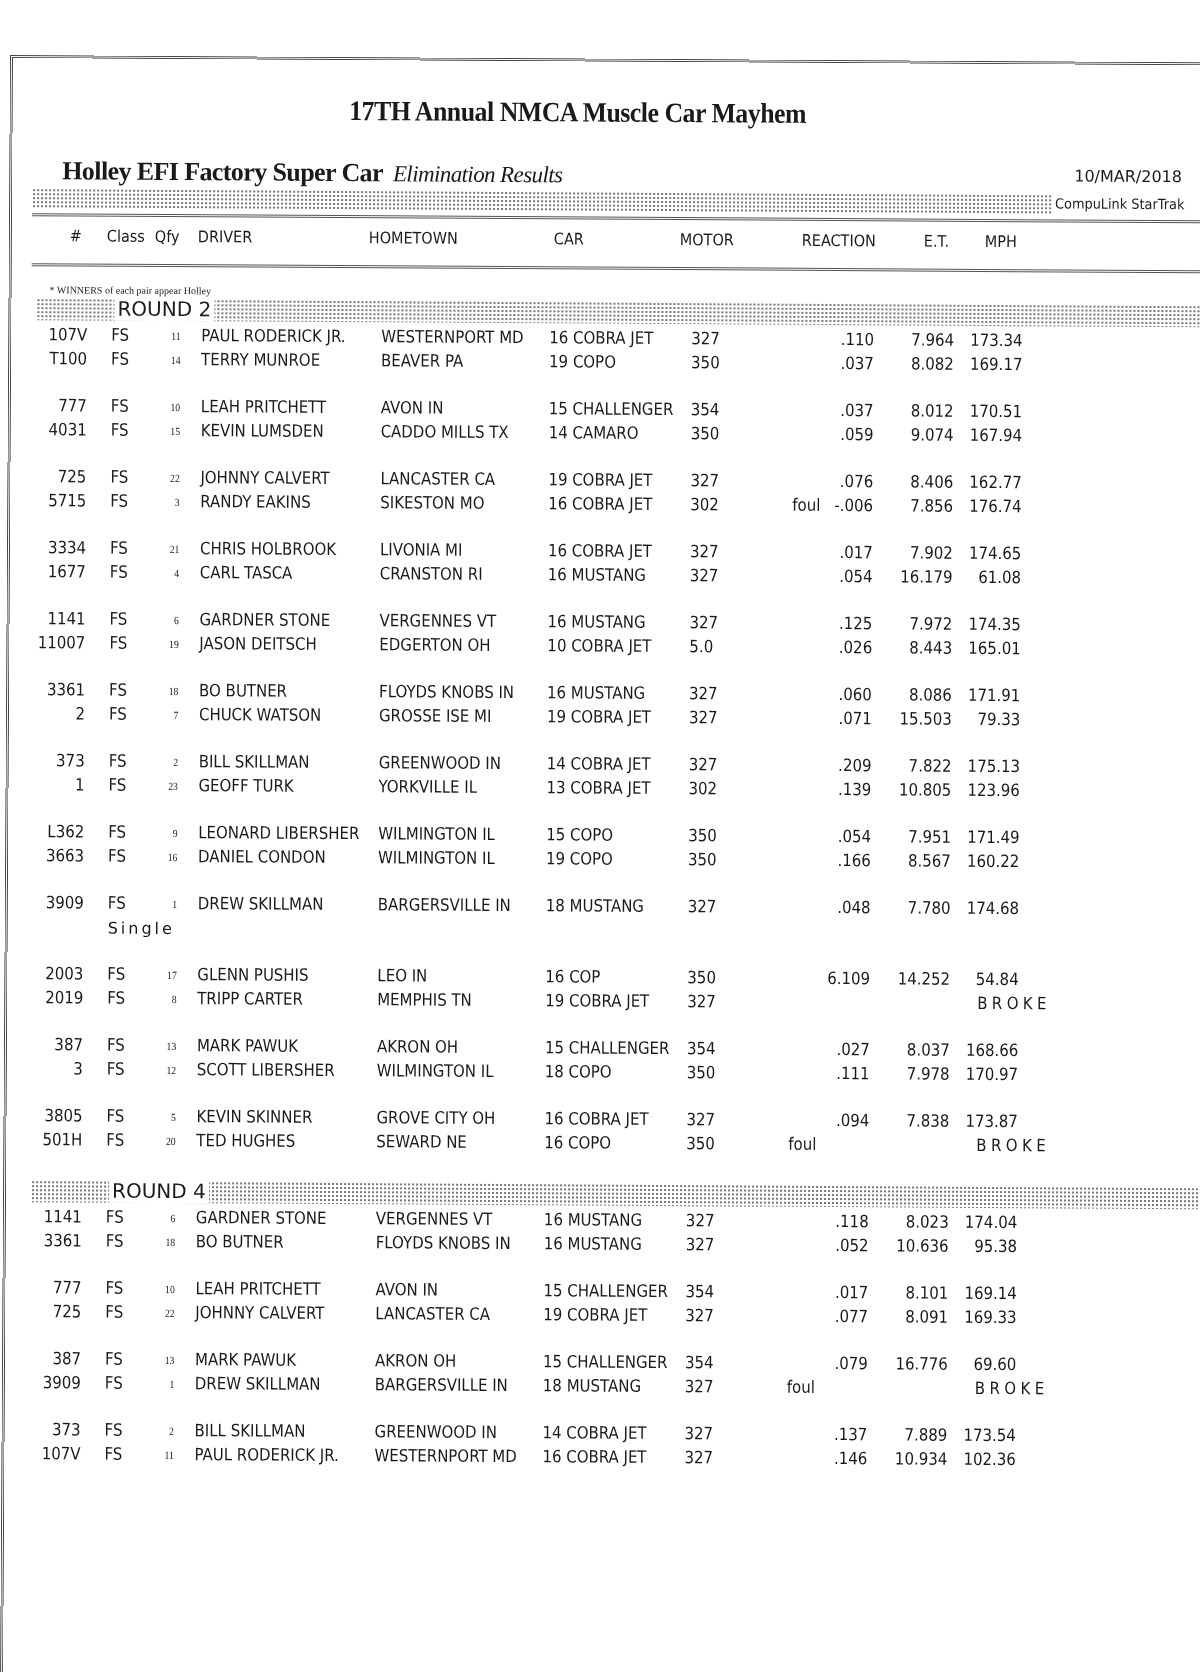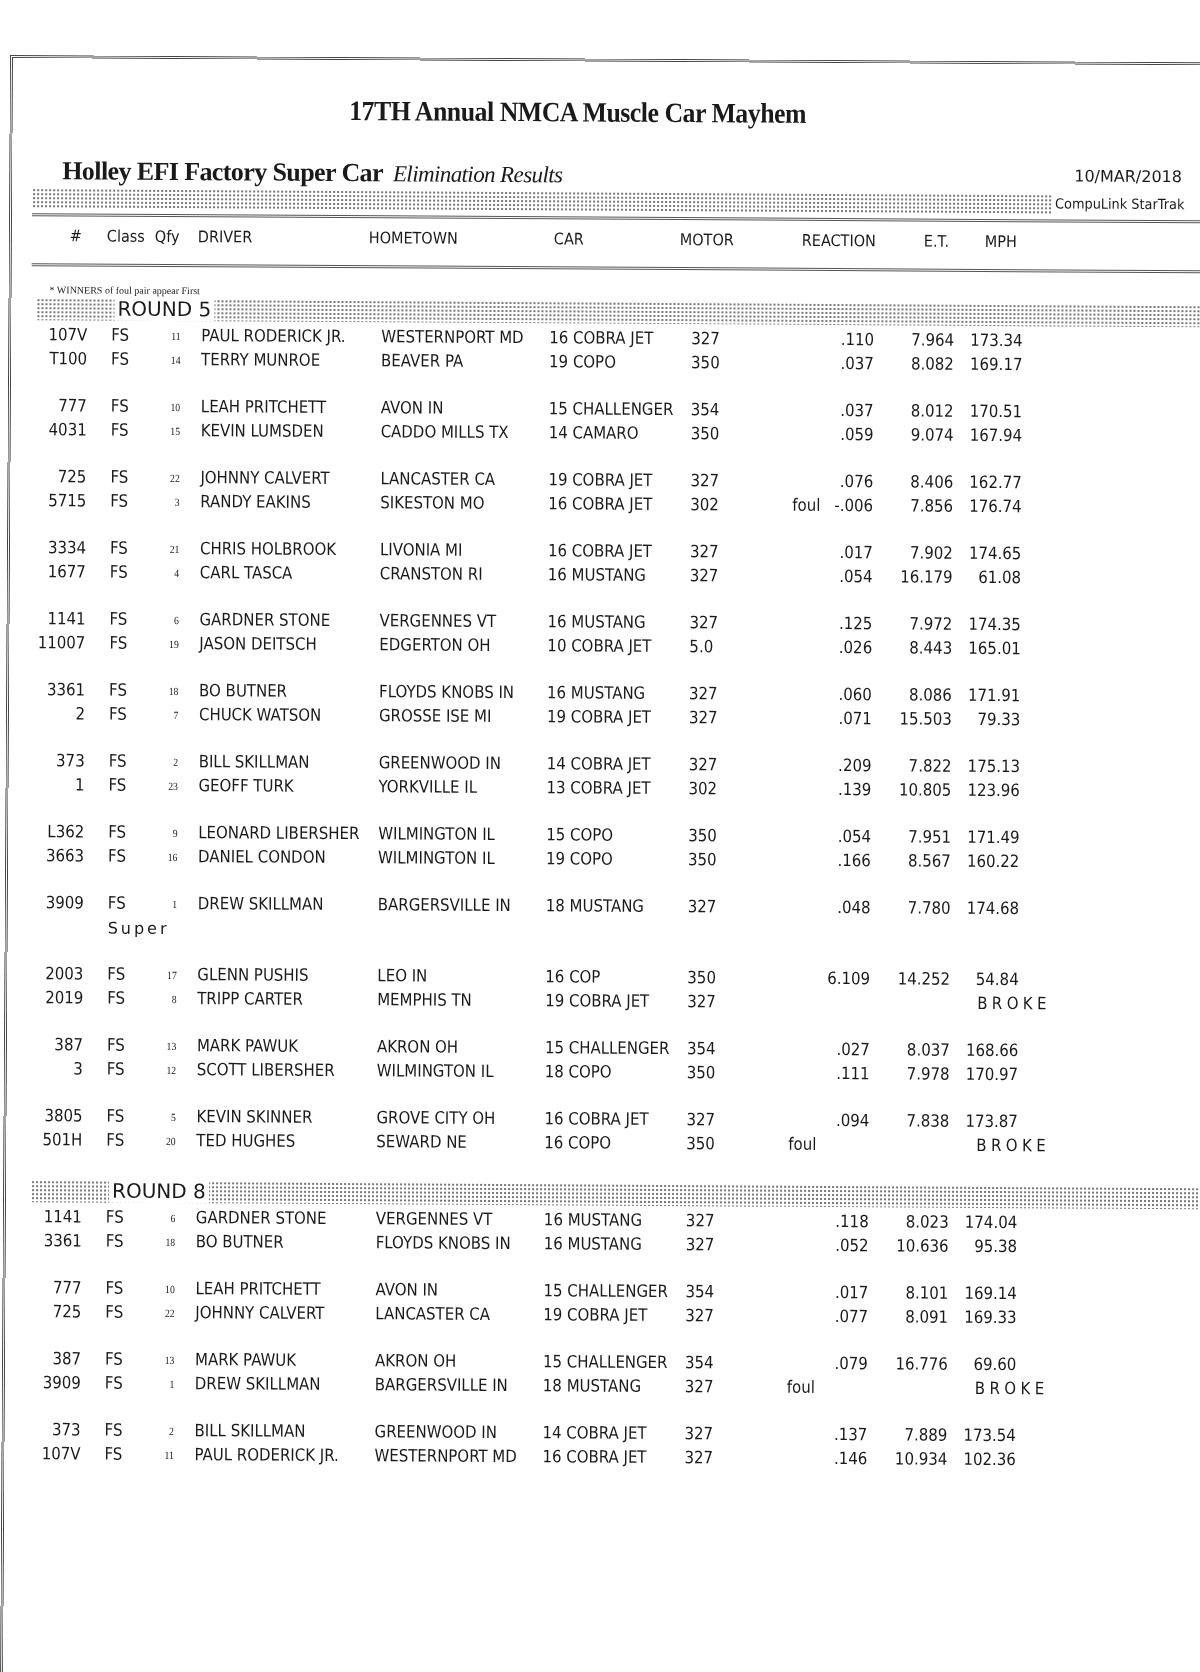--- a/index.html
+++ b/index.html
@@ -83,25 +83,25 @@
     <span class="colhead" style="left:186px">DRIVER</span>
     <span class="colhead" style="left:357px">HOMETOWN</span>
     <span class="colhead" style="left:542px">CAR</span>
     <span class="colhead" style="left:668px">MOTOR</span>
     <span class="colhead" style="left:790px">REACTION</span>
     <span class="colhead" style="left:912px">E.T.</span>
     <span class="colhead" style="left:973px">MPH</span>
   </div>
   <div class="rule" style="top:205px;"></div>
 
-  <div class="note">* WINNERS of foul pair appear First</div>
+  <div class="note">* WINNERS of each pair appear Holley</div>
 
   <div id="results">
       <div class="round dotted" style="top:240px">
-        <span class="lbl">ROUND 5</span>
+        <span class="lbl">ROUND 2</span>
       </div>
       <div class="row" style="top:266px;width:1100px">
         <span class="c-num" style="left:20px">107V</span>
         <span style="left:100px">FS</span>
         <span class="qfy" style="left:150px">11</span>
         <span style="left:190px">PAUL RODERICK  JR.</span>
         <span style="left:370px">WESTERNPORT  MD</span>
         <span style="left:538px">16 COBRA JET</span>
         <span style="left:680px">327</span>
         <span style="left:782px"></span>
@@ -310,21 +310,21 @@
         <span class="qfy" style="left:150px">1</span>
         <span style="left:190px">DREW SKILLMAN</span>
         <span style="left:370px">BARGERSVILLE  IN</span>
         <span style="left:538px">18 MUSTANG</span>
         <span style="left:680px">327</span>
         <span style="left:782px"></span>
         <span class="react" style="left:810px">.048</span>
         <span class="et" style="left:890px">7.780</span>
         <span class="mph" style="left:955px">174.68</span>
       </div>
-      <div class="single" style="left:100px;top:860px">Super</div>
+      <div class="single" style="left:100px;top:860px">Single</div>
       <div class="row" style="top:905px;width:1100px">
         <span class="c-num" style="left:20px">2003</span>
         <span style="left:100px">FS</span>
         <span class="qfy" style="left:150px">17</span>
         <span style="left:190px">GLENN PUSHIS</span>
         <span style="left:370px">LEO  IN</span>
         <span style="left:538px">16 COP</span>
         <span style="left:680px">350</span>
         <span style="left:782px"></span>
         <span class="react" style="left:810px">6.109</span>
@@ -392,21 +392,21 @@
         <span style="left:370px">SEWARD  NE</span>
         <span style="left:538px">16 COPO</span>
         <span style="left:680px">350</span>
         <span style="left:782px">foul</span>
         <span class="react" style="left:810px"></span>
         <span class="et" style="left:890px"></span>
         <span class="mph" style="left:955px"></span>
         <span class="broke" style="left:970px">BROKE</span>
       </div>
       <div class="round dotted" style="top:1122px">
-        <span class="lbl">ROUND 8</span>
+        <span class="lbl">ROUND 4</span>
       </div>
       <div class="row" style="top:1148px;width:1100px">
         <span class="c-num" style="left:20px">1141</span>
         <span style="left:100px">FS</span>
         <span class="qfy" style="left:150px">6</span>
         <span style="left:190px">GARDNER STONE</span>
         <span style="left:370px">VERGENNES  VT</span>
         <span style="left:538px">16 MUSTANG</span>
         <span style="left:680px">327</span>
         <span style="left:782px"></span>

